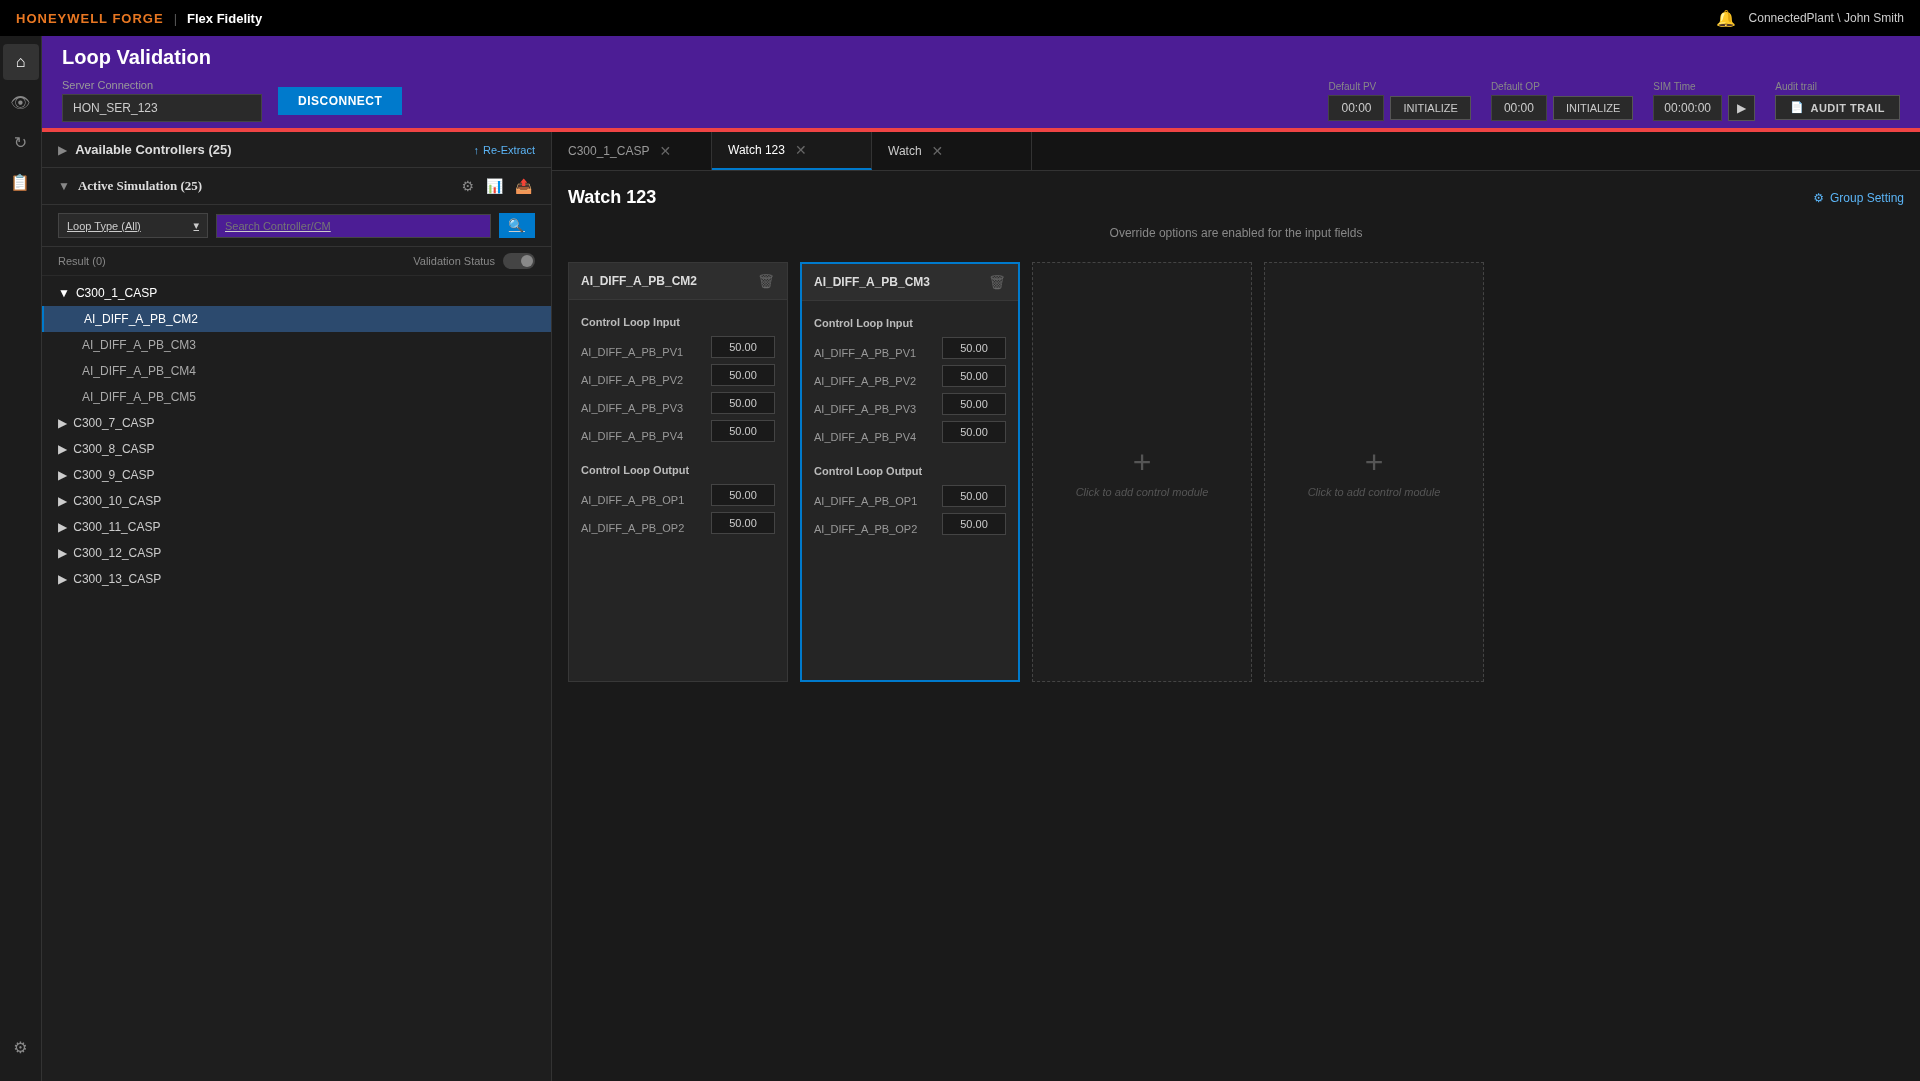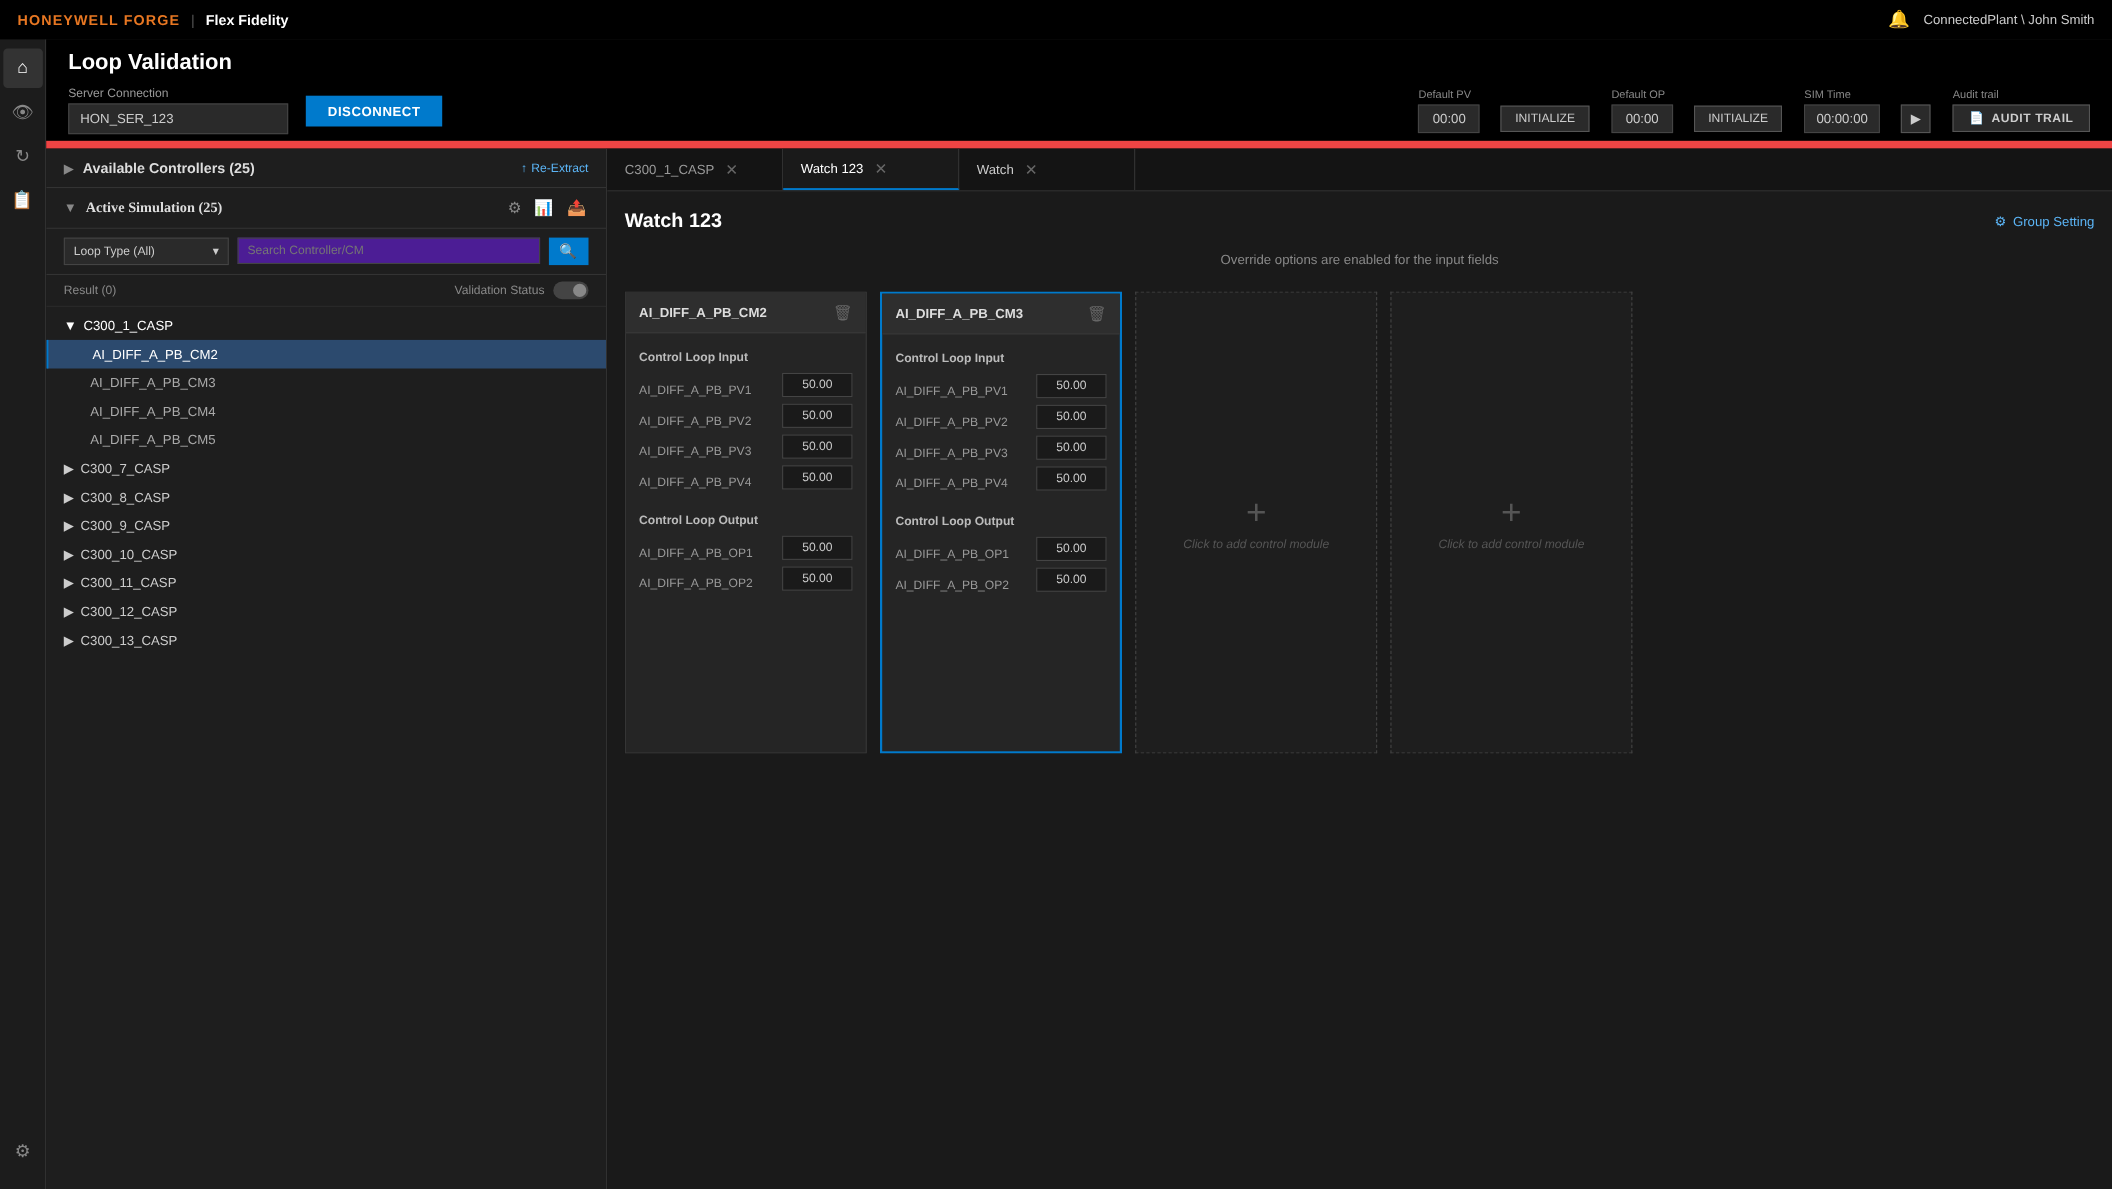--- a/index.html
+++ b/index.html
@@ -89,23 +89,23 @@
       left: 42px;
       top: 36px;
       right: 0;
       bottom: 0;
       display: flex;
       flex-direction: column;
     }
 
     
     .page-header {
-      background: #000000;
+      background: #4c1d95;
       padding: 10px 20px 6px;
-      border-bottom: 7px solid #ef4444;
+      border-bottom: 4px solid #ef4444;
     }
     .page-title {
       font-size: 20px;
       font-weight: 600;
       color: #fff;
       margin-bottom: 10px;
     }
     .page-header-row {
       display: flex;
       align-items: center;
@@ -149,21 +149,21 @@
       align-items: flex-start;
     }
     .info-label {
       font-size: 10px;
       color: #888;
       margin-bottom: 3px;
     }
     .info-row {
       display: flex;
       align-items: center;
-      gap: 19px;
+      gap: 6px;
     }
     .info-value {
       background: #2a2a2a;
       border: 1px solid #444;
       color: #ccc;
       padding: 5px 10px;
       font-size: 12px;
       min-width: 56px;
       text-align: center;
     }
@@ -255,24 +255,25 @@
       border: none;
       color: #888;
       cursor: pointer;
       font-size: 14px;
       padding: 2px;
     }
 
     
     .filter-row {
       display: flex;
-      align-items: flex-start;
+      align-items: center;
       padding: 8px 16px;
       gap: 8px;
       border-bottom: 1px solid #333;
+      text-decoration: underline;
     }
     .loop-type-select {
       background: #2a2a2a;
       border: 1px solid #444;
       color: #ccc;
       padding: 5px 8px;
       font-size: 11px;
       width: 150px;
       display: flex;
       align-items: center;

